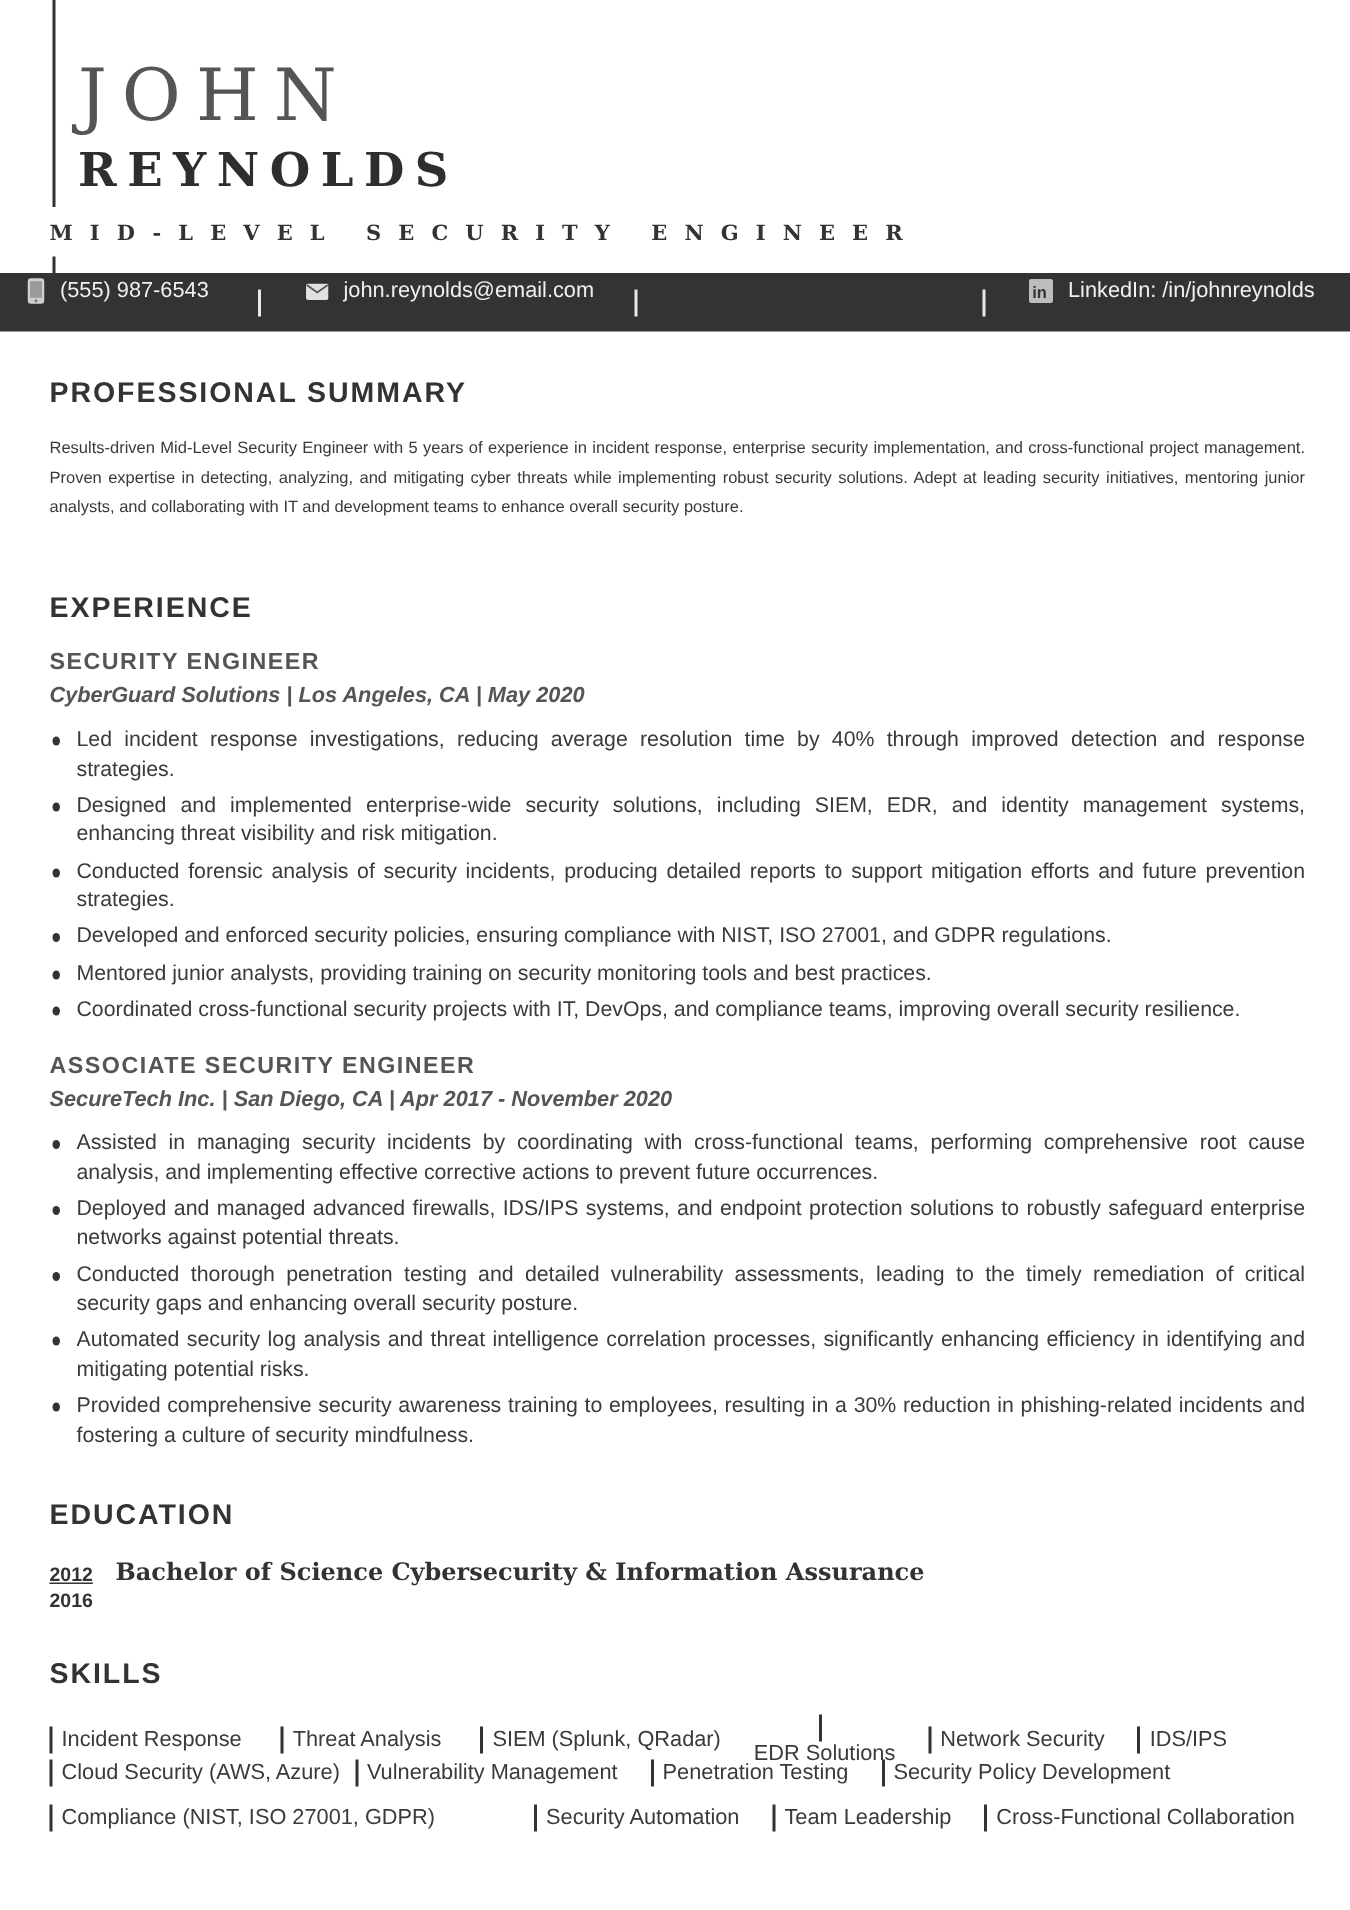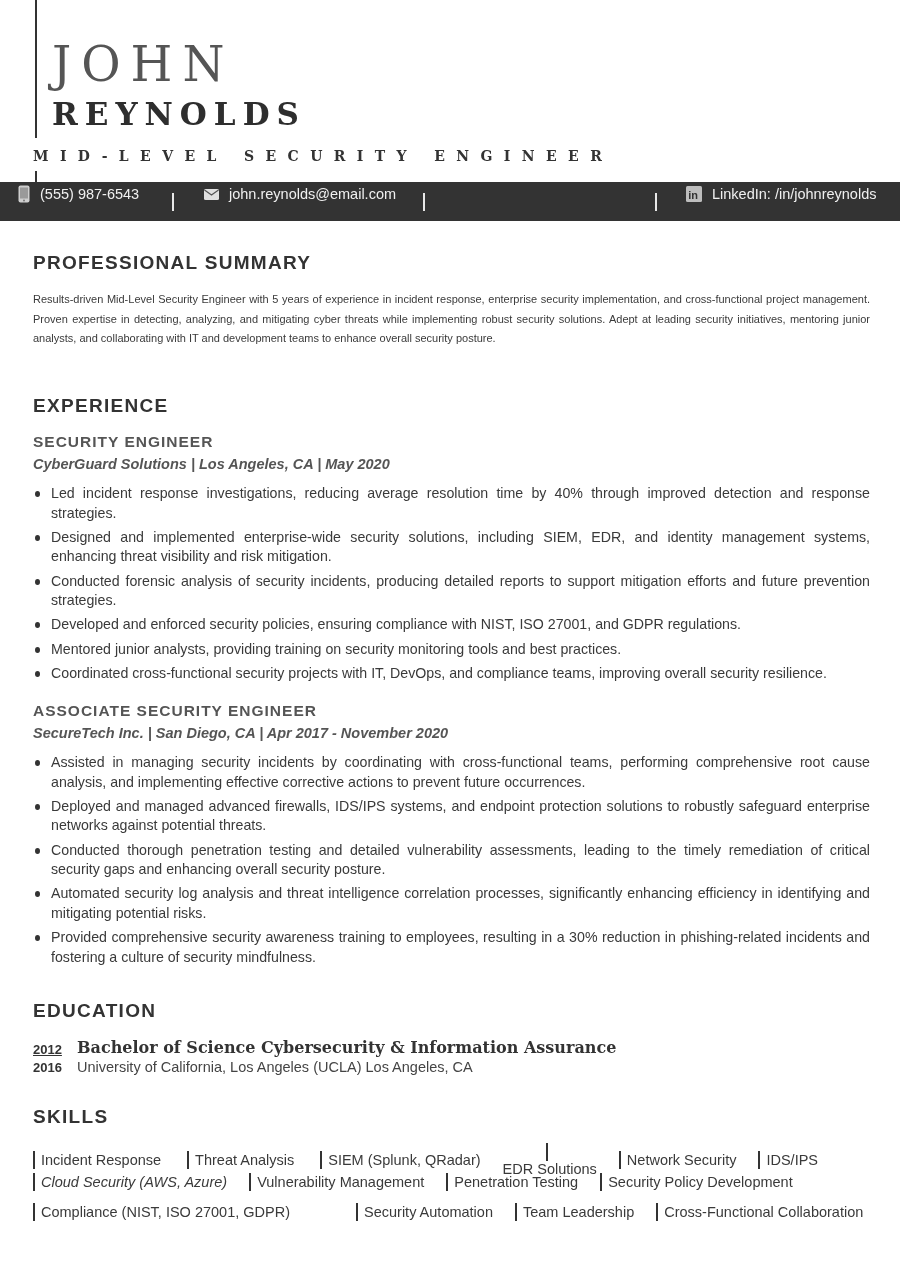--- a/index.html
+++ b/index.html
@@ -114,21 +114,20 @@
   <li>Provided comprehensive security awareness training to employees, resulting in a 30% reduction in phishing-related incidents and fostering a culture of security mindfulness.</li>
 </ul>
 
 <div class="section-title" style="top:1000px;">EDUCATION</div>
 <div class="edu-row" style="top:1038px;">
   <span class="edu-year u">2012</span>
   <span class="edu-degree">Bachelor of Science Cybersecurity &amp; Information Assurance</span>
 </div>
 <div class="edu-row" style="top:1059px;">
   <span class="edu-year">2016</span>
-  <span class="edu-school">University of California, Los Angeles (UCLA) Los Angeles, CA</span>
 </div>
 
 <div class="section-title" style="top:1106px;">SKILLS</div>
 
 <div class="skills-row" style="top:1143px;">
   <div class="skill" style="margin-right:26px;">
       <span class="bar"></span>
       <span>Incident Response</span>
     </div>
   <div class="skill" style="margin-right:26px;">
@@ -147,21 +146,21 @@
       <span class="bar"></span>
       <span>Network Security</span>
     </div>
   <div class="skill">
       <span class="bar"></span>
       <span>IDS/IPS</span>
     </div>
 </div>
 
 <div class="skills-row" style="top:1173px;">
-  <div class="skill" style="margin-right:22px;font-style:italic;">
+  <div class="skill" style="margin-right:10px;">
       <span class="bar"></span>
       <span>Cloud Security (AWS, Azure)</span>
     </div>
   <div class="skill" style="margin-right:22px;">
       <span class="bar"></span>
       <span>Vulnerability Management</span>
     </div>
   <div class="skill" style="margin-right:22px;">
       <span class="bar"></span>
       <span>Penetration Testing</span>

